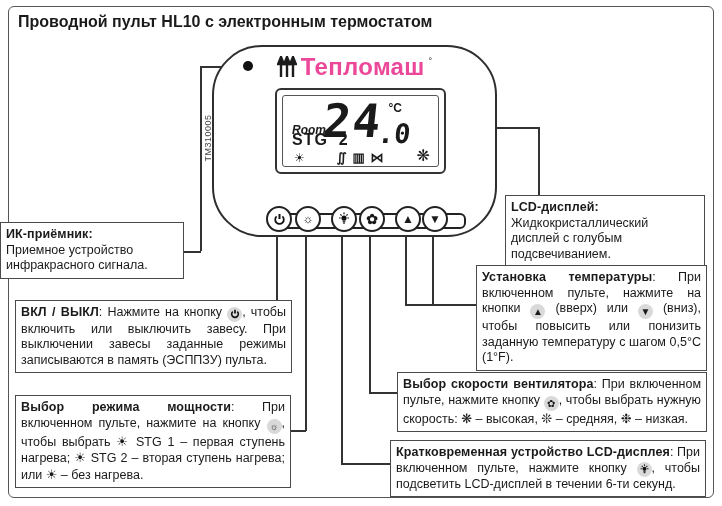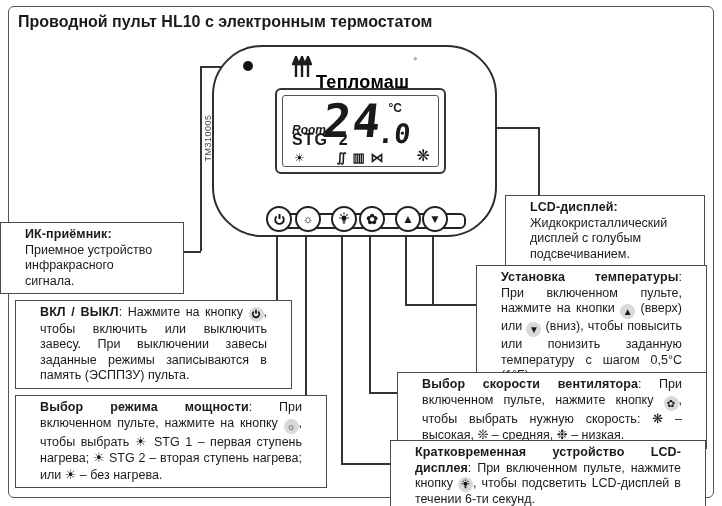--- a/index.html
+++ b/index.html
@@ -7,21 +7,21 @@
         font-family:"Liberation Sans",sans-serif;color:#1a1a1a;overflow:hidden;}
   .frame{position:absolute;left:8px;top:6px;width:704px;height:490px;
          border:1.5px solid #555;border-radius:6px;}
   .title{position:absolute;left:18px;top:13px;font-size:16px;font-weight:bold;}
 
   
   .device{position:absolute;left:212px;top:45px;width:285px;height:192px;
           border:2px solid #2e2e2e;border-radius:50px;background:#fff;box-sizing:border-box;}
   .ir-dot{position:absolute;left:29px;top:14px;width:10px;height:10px;background:#111;border-radius:50%;}
   .logo{position:absolute;left:0;right:0;top:9px;display:flex;justify-content:center;align-items:flex-start;gap:4px;}
-  .brand{font-size:18px;font-weight:bold;letter-spacing:.3px;color:#000000;line-height:22px;margin-top:15px;}
+  .brand{font-size:24px;font-weight:bold;letter-spacing:.3px;color:#ec4899;line-height:22px;}
   .brand-mark{font-size:9px;vertical-align:super;}
   .model{position:absolute;left:-46px;top:86px;width:80px;text-align:center;
          transform:rotate(-90deg);font-size:9px;color:#444;letter-spacing:.5px;}
 
   
   .lcd{position:absolute;left:61px;top:41px;width:171px;height:86px;border:2px solid #333;
        border-radius:6px;box-sizing:border-box;background:#fff;}
   .lcd-inner{position:absolute;left:5px;top:5px;right:5px;bottom:5px;border:1.5px solid #555;border-radius:3px;}
   .room{position:absolute;left:9px;top:6px;font-size:12px;font-weight:bold;font-style:italic;margin-top:21px;}
   .temp-wrap{position:absolute;left:40px;top:1px;display:flex;}
@@ -40,21 +40,21 @@
   .pair-tab{position:absolute;height:12px;top:166px;border:2px solid #222;border-radius:6px;background:#fff;}
   .btn{position:absolute;top:159px;width:26px;height:26px;border:2.5px solid #222;border-radius:50%;
        background:#fff;box-sizing:border-box;display:flex;align-items:center;justify-content:center;
        font-size:12px;font-weight:bold;}
   .btn svg{display:block;}
 
   
   .cl{position:absolute;background:#333;}
 
   
-  .callout{position:absolute;border:1.5px solid #4a4a4a;background:#fff;padding:4px 24px;
+  .callout{position:absolute;border:1.5px solid #4a4a4a;background:#fff;padding:4px 5px;
            font-size:12.5px;line-height:1.24;text-align:justify;box-sizing:border-box;}
   .callout.left-align{text-align:left;}
   .callout b{letter-spacing:.1px;}
   .key{display:inline-flex;width:15px;height:15px;border-radius:50%;background:#d9d9d9;
        align-items:center;justify-content:center;font-size:10px;vertical-align:-3px;line-height:15px;}
   .glyph{font-size:13px;}
 </style>
 </head>
 <body>
 
@@ -175,21 +175,21 @@
 
   <div class="callout" style="left:15px;top:300px;width:277px">
     <b>ВКЛ / ВЫКЛ</b><span>: Нажмите на кнопку </span><span class="key">
         <svg width="10" height="10" viewBox="0 0 13 13">
           <path d="M6.5 1 v5" stroke="#111" stroke-width="2.2" fill="none"></path>
           <path d="M3.6 3.4 a4.3 4.3 0 1 0 5.8 0" stroke="#111" stroke-width="2" fill="none"></path>
         </svg>
       </span><span>, чтобы включить или выключить завесу. При выключении завесы заданные режимы записываются в память (ЭСППЗУ) пульта.</span>
   </div>
 
-  <div class="callout" style="left:15px;top:395px;width:312px">
+  <div class="callout" style="left:15px;top:395px;width:276px">
     <b>Выбор режима мощности</b><span>: При включенном пульте, нажмите на кнопку </span><span class="key">☼</span><span>, чтобы выбрать </span><span class="glyph">☀</span><span> STG 1 – первая ступень нагрева; </span><span class="glyph">☀</span><span> STG 2 – вторая ступень нагрева; или </span><span class="glyph">☀</span><span> – без нагрева.</span>
   </div>
 
   <div class="callout left-align" style="left:505px;top:195px;width:200px">
     <b>LCD-дисплей:</b><br>
     <span>Жидкокристаллический дисплей с голубым подсвечиванием.</span>
   </div>
 
   <div class="callout" style="left:476px;top:265px;width:231px">
     <b>Установка температуры</b><span>: При включенном пульте, нажмите на кнопки </span><span class="key">▲</span><span> (вверх) или </span><span class="key">▼</span><span> (вниз), чтобы повысить или понизить заданную температуру с шагом 0,5°C (1°F).</span>

